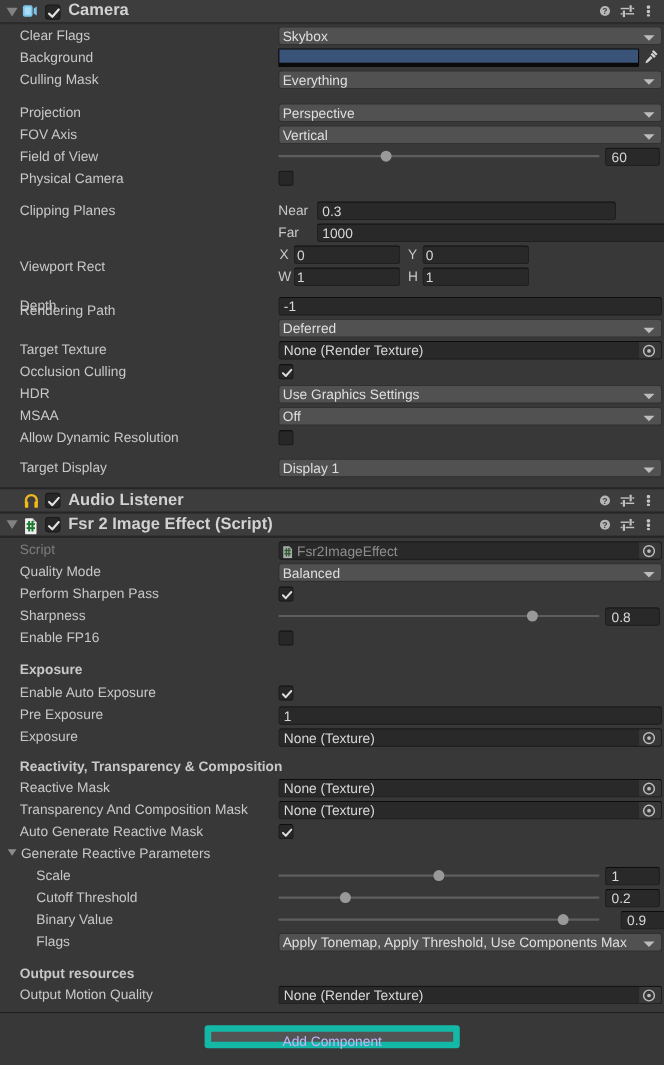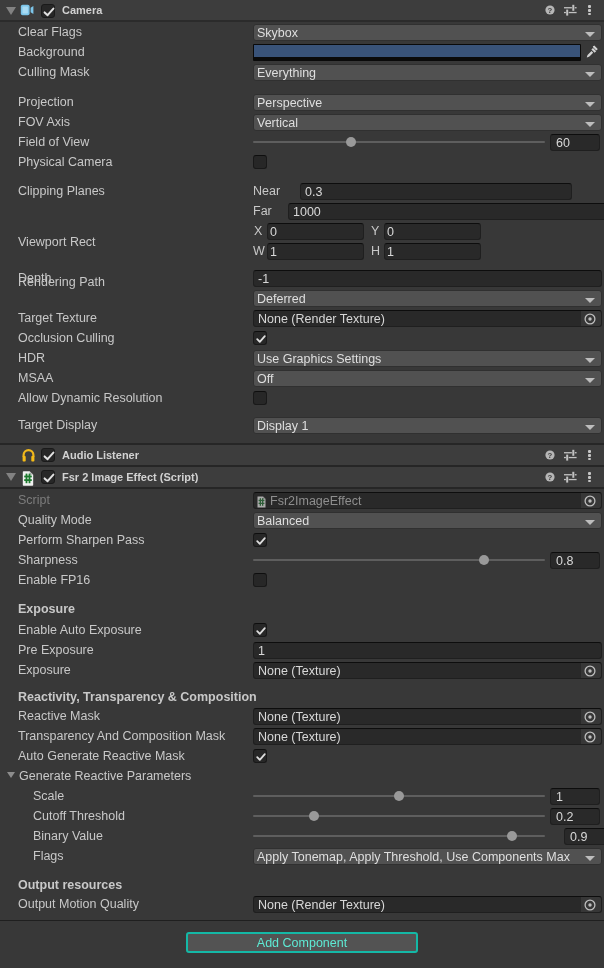--- a/index.html
+++ b/index.html
@@ -15,21 +15,21 @@
 .pick{position:absolute;right:4px;top:0.5px}
 .pbtn{position:absolute;right:0;top:0;width:20px;height:15px;background:#373737;border-radius:0 2px 2px 0}
 .scrmini{display:inline-block;vertical-align:-2.5px;margin-left:-1px;margin-right:4px;line-height:0}
 .cb{position:absolute;width:14px;height:14px;background:#272727;border:1px solid #191919;border-top-color:#0e0e0e;border-radius:3px}
 .hcb{position:absolute;width:14px;height:14px;background:#272727;border:1px solid #1a1a1a;border-radius:3px}
 .trk{position:absolute;height:2px;background:#5e5e5e;border-radius:1px}
 .nb{padding-left:5px !important}
 .vf{padding-left:2px !important}
 .thumb{position:absolute;width:10px;height:10px;border-radius:50%;background:#999}
 .hdr{position:absolute;left:0;width:604px;height:20px;background:#3d3d3d}
-.htitle{position:absolute;height:20px;line-height:20px;font-weight:bold;font-size:11px;color:#d2d2d2;white-space:nowrap}
+.htitle{position:absolute;height:20px;line-height:20px;font-weight:bold;font-size:15px;color:#d2d2d2;white-space:nowrap}
 .sep{position:absolute;left:0;width:604px;background:#1f1f1f}
 </style></head><body>
 
 <div class="hdr" style="top:0;height:20px"></div>
 <div class="sep" style="top:20px;height:2px;background:#2b2b2b"></div>
 <div style="position:absolute;left:5.5px;top:7px;width:0;height:0;border-left:5.0px solid transparent;border-right:5.0px solid transparent;border-top:8px solid #828282"></div>
 <svg style="position:absolute;left:20px;top:3px" width="14" height="14" viewBox="0 0 14 14">
     <rect x="0.8" y="1.8" width="8.8" height="10.4" rx="1.8" fill="#7dc6ea"></rect>
     <rect x="2.5" y="3.5" width="5.4" height="7" rx="0.8" fill="#a9dcf4"></rect>
     <path d="M10.6 4.8 L13.4 2.9 V11.1 L10.6 9.2 Z" fill="#7dc6ea"></path>
@@ -76,21 +76,21 @@
 <div class="lb" style="left:18px;top:114px">FOV Axis</div>
 <div class="dd" style="left:253px;top:114px;width:349px">Vertical<span class="ar"></span></div>
 <div class="lb" style="left:18px;top:134px">Field of View</div>
 <div class="trk" style="left:253px;top:141px;width:292px"></div>
 <div class="thumb" style="left:346px;top:137px"></div>
 <div class="tf nb" style="left:550px;top:134px;width:50px">60</div>
 <div class="lb" style="left:18px;top:154px">Physical Camera</div>
 <div class="cb" style="left:253px;top:155px"></div>
 <div class="lb" style="left:18px;top:183px">Clipping Planes</div>
 <div class="lb" style="left:253px;top:183px">Near</div>
-<div class="tf" style="left:300px;top:183px;width:272px">0.3</div>
+<div class="tf" style="left:288px;top:183px;width:272px">0.3</div>
 <div class="lb" style="left:253px;top:203px">Far</div>
 <div class="tf" style="left:288px;top:203px;width:374px">1000</div>
 <div class="lb" style="left:18px;top:234px">Viewport Rect</div>
 <div class="lb" style="left:254px;top:223px">X</div>
 <div class="tf vf" style="left:267px;top:223px;width:97px">0</div>
 <div class="lb" style="left:371px;top:223px">Y</div>
 <div class="tf vf" style="left:384px;top:223px;width:97px">0</div>
 <div class="lb" style="left:253px;top:243px">W</div>
 <div class="tf vf" style="left:267px;top:243px;width:97px">1</div>
 <div class="lb" style="left:371px;top:243px">H</div>
@@ -260,12 +260,12 @@
 <div class="tf nb" style="left:564px;top:828px;width:52px">0.9</div>
 <div class="lb" style="left:33px;top:848px">Flags</div>
 <div class="dd" style="left:253px;top:848px;width:349px">Apply Tonemap, Apply Threshold, Use Components Max<span class="ar"></span></div>
 <div class="sec" style="left:18px;top:878px">Output resources</div>
 <div class="lb" style="left:18px;top:896px">Output Motion Quality</div>
 <div class="tf of" style="left:253px;top:896px;width:349px"><span class="oftxt">None (Render Texture)</span><span class="pbtn"></span><svg class="pick" width="14" height="14" viewBox="0 0 14 14">
       <circle cx="7" cy="7" r="4.9" fill="none" stroke="#bdbdbd" stroke-width="1.3"></circle>
       <circle cx="7" cy="7" r="1.7" fill="#bdbdbd"></circle>
     </svg></div>
 <div class="sep" style="top:920px;height:1px"></div>
-<div style="position:absolute;left:186px;top:932px;width:232px;height:21px;background:#535353;border:2px solid #14b8a6;border-radius:3px;text-align:center;line-height:19px;color:#5eead4">Add Component</div>
+<div style="position:absolute;left:186px;top:932px;width:232px;height:21px;background:#535353;border:6px solid #14b8a6;border-radius:3px;text-align:center;line-height:19px;color:#c4b5fd">Add Component</div>
 </body></html>

